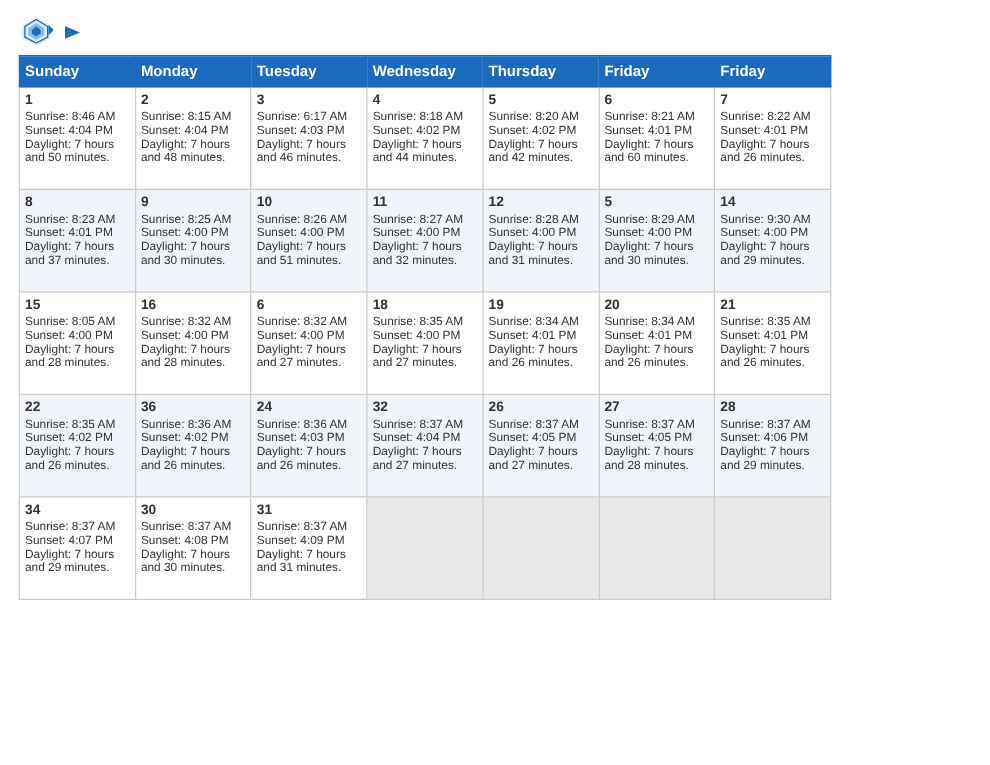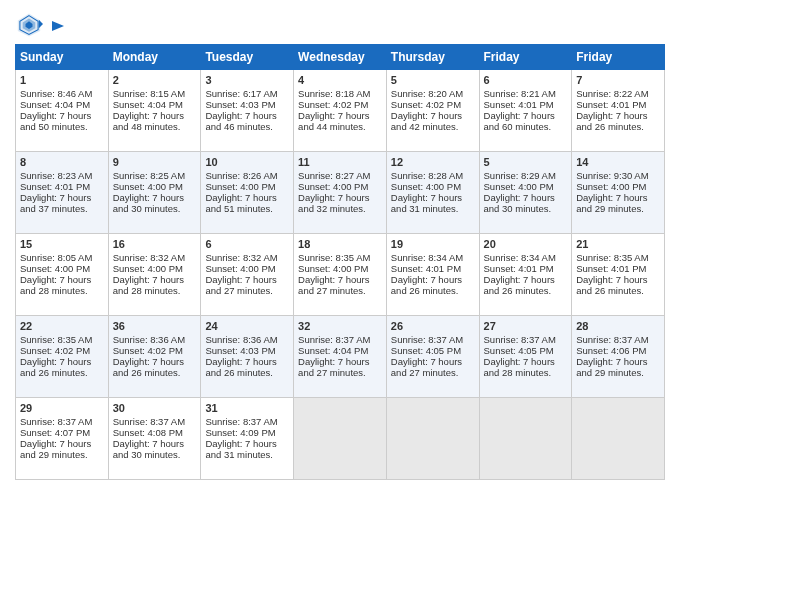--- a/index.html
+++ b/index.html
@@ -321,21 +321,21 @@
           <td>
             <span class="day-num">28</span>
             <div>Sunrise: 8:37 AM</div>
             <div>Sunset: 4:06 PM</div>
             <div>Daylight: 7 hours</div>
             <div>and 29 minutes.</div>
           </td>
         </tr>
         <tr>
           <td>
-            <span class="day-num">29</span>
+            <span class="day-num">34</span>
             <div>Sunrise: 8:37 AM</div>
             <div>Sunset: 4:07 PM</div>
             <div>Daylight: 7 hours</div>
             <div>and 29 minutes.</div>
           </td>
           <td>
             <span class="day-num">30</span>
             <div>Sunrise: 8:37 AM</div>
             <div>Sunset: 4:08 PM</div>
             <div>Daylight: 7 hours</div>

